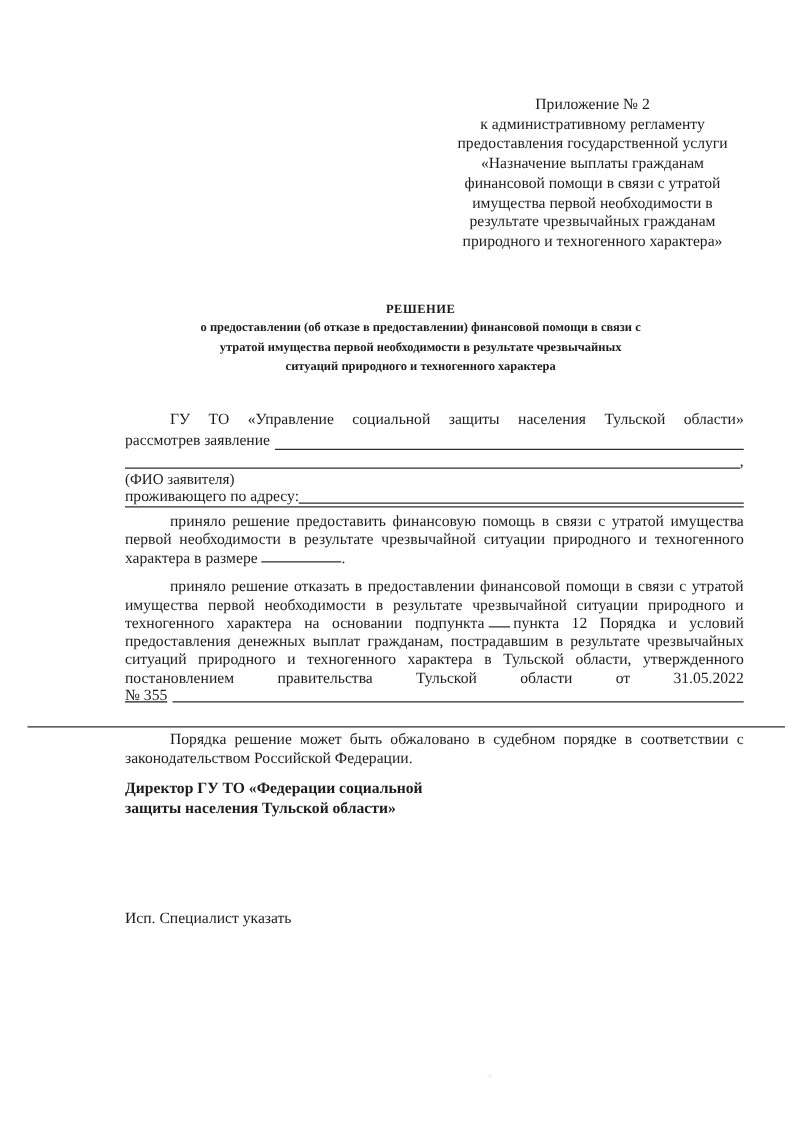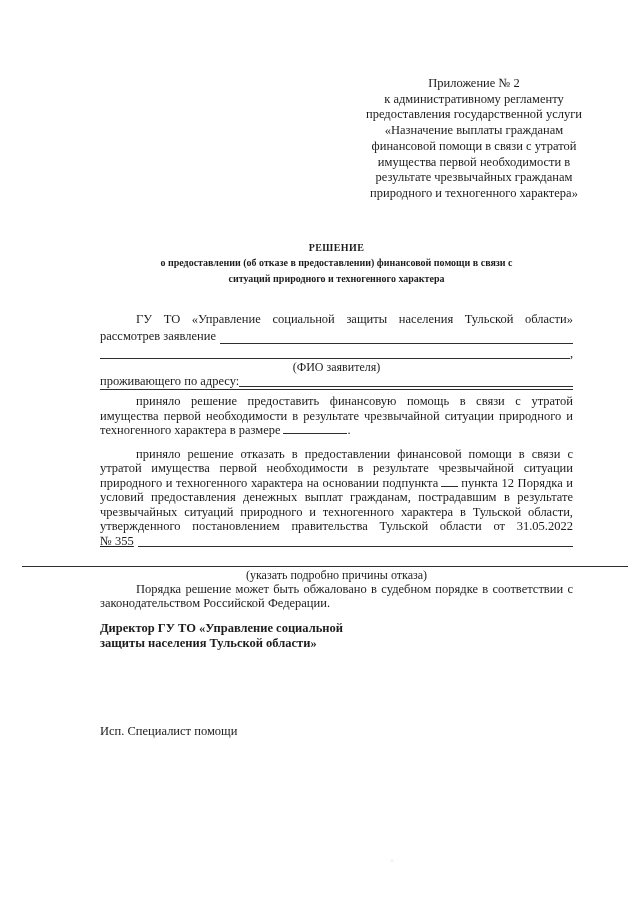--- a/index.html
+++ b/index.html
@@ -39,21 +39,21 @@
     text-align: center;
     font-weight: bold;
     line-height: 15.5px;
     font-size: 10px;
   }
   .title-block div { white-space: nowrap; }
   .title-heading { letter-spacing: 0.4px; }
 
   .section {
     margin-left: 100px;
-    margin-right: 67px;
+    margin-right: 45px;
   }
   .intro { margin-top: 26px; }
 
   .jline {
     text-align: justify;
     text-align-last: justify;
     text-indent: 36px;
     line-height: 15px;
   }
   .frow {
@@ -62,21 +62,20 @@
   }
   .frow .label { white-space: nowrap; }
   .fill {
     flex: 1 1 auto;
     border-bottom: 1px solid #2e2e2e;
     margin-bottom: 2px;
     margin-left: 4px;
   }
   .fill.nolead { margin-left: 0; }
   .caption {
-    text-align: center;
     font-size: 12px;
     line-height: 13px;
   }
   .para {
     text-align: justify;
     text-indent: 36px;
     line-height: 14.5px;
   }
   .para.stretch-last { text-align-last: justify; }
 
@@ -132,20 +131,21 @@
     <div>«Назначение выплаты гражданам</div>
     <div>финансовой помощи в связи с утратой</div>
     <div>имущества первой необходимости в</div>
     <div>результате чрезвычайных гражданам</div>
     <div>природного и техногенного характера»</div>
   </div>
 
   <div class="title-block">
     <div class="title-heading">РЕШЕНИЕ</div>
     <div>о предоставлении (об отказе в предоставлении) финансовой помощи в связи с</div>
+    <div>утратой имущества первой необходимости в результате чрезвычайных</div>
     <div>ситуаций природного и техногенного характера</div>
   </div>
 
   <div class="section intro">
     <div class="jline">ГУ ТО «Управление социальной защиты населения Тульской области»</div>
     <div class="frow row-b">
       <span class="label">рассмотрев заявление</span>
       <span class="fill"></span>
     </div>
     <div class="frow">
@@ -169,25 +169,24 @@
   <div class="section para stretch-last refuse-para">
     <span>приняло решение отказать в предоставлении финансовой помощи в связи с утратой имущества первой необходимости в результате чрезвычайной ситуации природного и техногенного характера  на основании подпункта</span><span class="blank sub"></span><span>пункта 12 Порядка и условий предоставления денежных выплат гражданам, пострадавшим в результате чрезвычайных ситуаций природного и техногенного характера в Тульской области, утвержденного постановлением правительства Тульской области от 31.05.2022</span>
   </div>
   <div class="section frow number-row">
     <span class="label">№ 355</span>
     <span class="fill"></span>
   </div>
   <div class="section frow reason-line">
     <span class="fill nolead"></span>
   </div>
-  <div class="section caption">(указать подробно причины отказа)</div>
 
   <div class="section para appeal-para">Порядка решение может быть обжаловано в судебном порядке в соответствии с законодательством Российской Федерации.</div>
 
   <div class="section sig-block sig-director">
-    <div>Директор ГУ ТО «Управление социальной</div>
+    <div>Директор ГУ ТО «Федерации социальной</div>
     <div>защиты населения Тульской области»</div>
   </div>
 
-  <div class="section executor">Исп. Специалист помощи</div>
+  <div class="section executor">Исп. Специалист указать</div>
 
   <div class="speck"></div>
 </div>
 
 </body></html>

